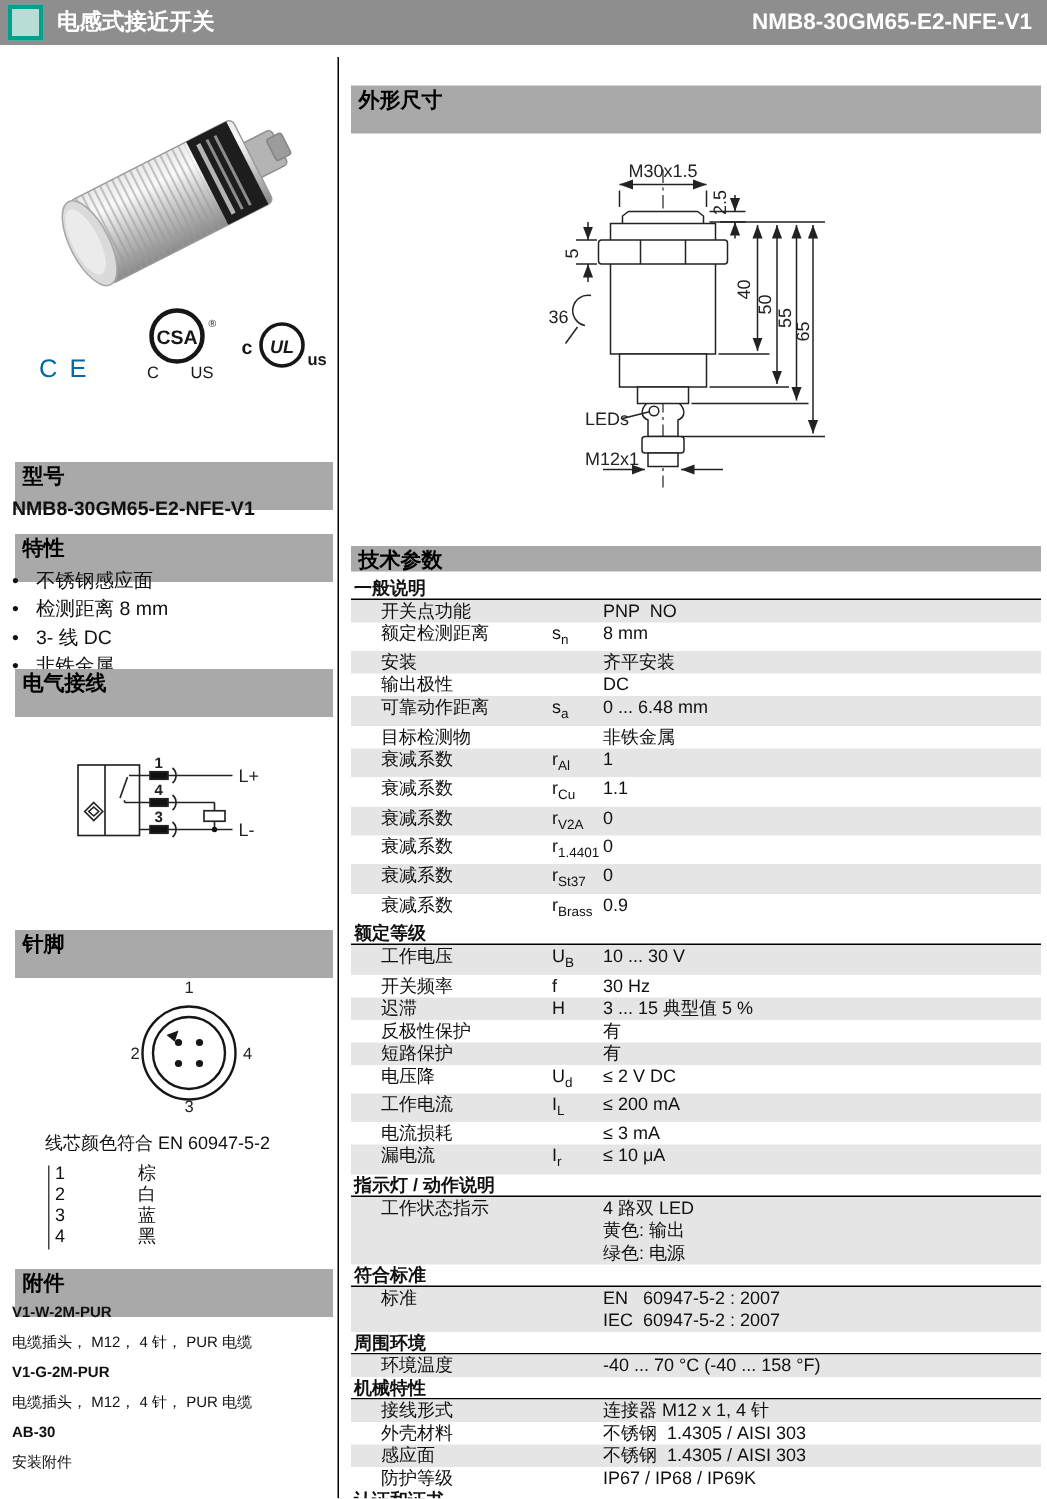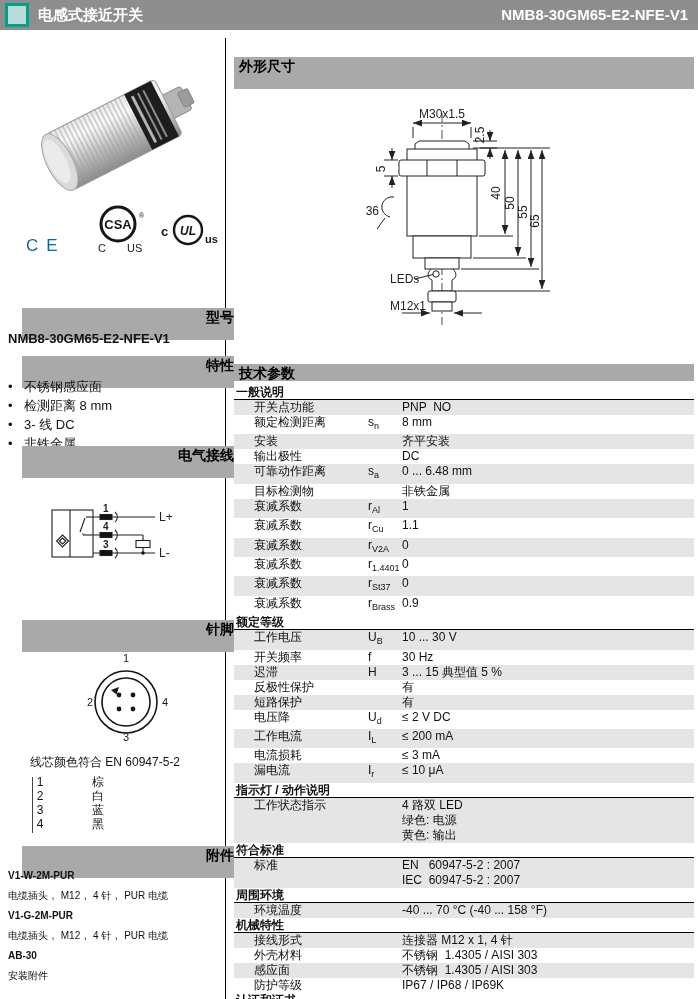--- a/index.html
+++ b/index.html
@@ -9,21 +9,21 @@
   
   .topbar{position:absolute;left:0;top:0;width:698px;height:30px;background:#8e8e8e;}
   .topbar .sq{position:absolute;left:5px;top:3px;width:24px;height:24px;background:#b8ddd6;border:3px solid #00a08e;box-sizing:border-box;}
   .topbar .t1{position:absolute;left:38px;top:0;line-height:30px;color:#fff;font-weight:bold;font-size:15px;white-space:pre;}
   .topbar .t2{position:absolute;right:10px;top:0;line-height:30px;color:#fff;font-weight:bold;font-size:15px;white-space:pre;}
 
   .vline{position:absolute;left:225px;top:38px;width:1px;height:961px;background:#000;}
 
   
   .sec-bar{position:absolute;background:#a9a9a9;font-weight:bold;font-size:14px;height:32px;line-height:18px;padding-left:5px;box-sizing:border-box;color:#000;}
-  .sec-bar.l{left:22px;width:212px;text-align:right;}
+  .sec-bar.l{left:10px;width:212px;}
   .sec-bar.r{left:234px;width:460px;}
 
   .abs{position:absolute;}
   .model-line{left:8px;top:331px;font-weight:bold;font-size:13px;white-space:pre;}
 
   .feat{left:8px;top:377px;width:210px;font-size:13px;}
   .feat-item{display:flex;line-height:19px;}
   .feat-item .bullet{width:16px;text-align:left;}
 
   .ce-logo{left:26px;top:208px;font-size:17px;letter-spacing:8px;color:#0369a1;margin-top:28px;}
@@ -391,21 +391,21 @@
       </div>
       <div class="t-row shade">
         <span class="t-label">漏电流</span>
         <span class="t-sym">I<sub>r</sub></span>
         <span class="t-val"><div>≤ 10 μA</div></span>
       </div>
       <div class="t-sec">指示灯 / 动作说明</div>
       <div class="t-row shade">
         <span class="t-label">工作状态指示</span>
         <span class="t-sym"></span>
-        <span class="t-val"><div>4 路双 LED</div><div>绿色: 电源</div><div>黄色: 输出</div></span>
+        <span class="t-val"><div>4 路双 LED</div><div>黄色: 输出</div><div>绿色: 电源</div></span>
       </div>
       <div class="t-sec">符合标准</div>
       <div class="t-row shade">
         <span class="t-label">标准</span>
         <span class="t-sym"></span>
         <span class="t-val"><div>EN   60947-5-2 : 2007</div><div>IEC  60947-5-2 : 2007</div></span>
       </div>
       <div class="t-sec">周围环境</div>
       <div class="t-row shade">
         <span class="t-label">环境温度</span>

